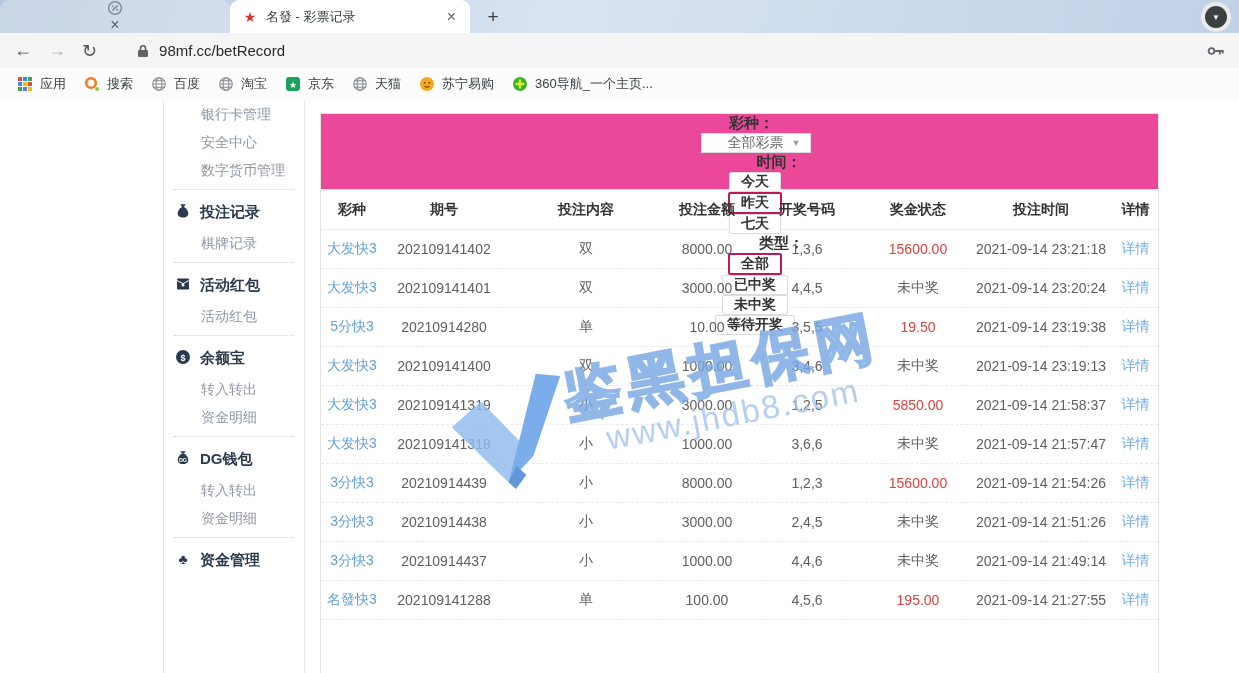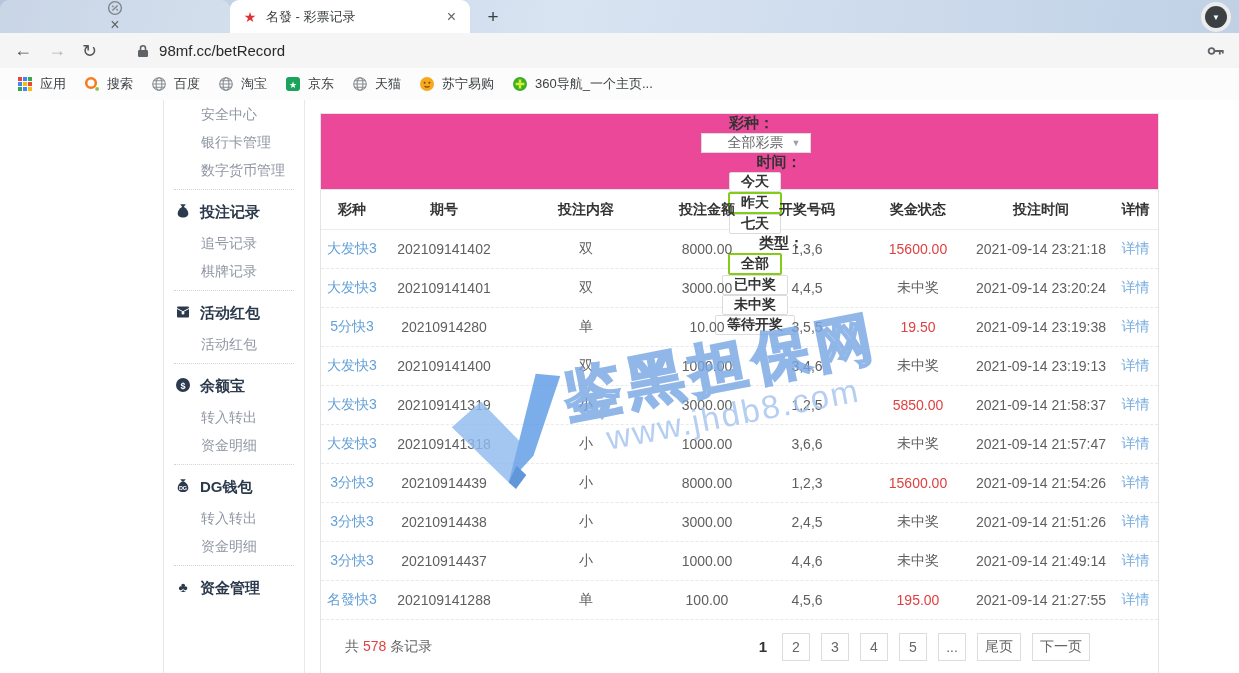--- a/index.html
+++ b/index.html
@@ -51,21 +51,21 @@
   .filterbar { height:76px; background:#ec4899; border-bottom:1px solid #e6e6e6;
     display:flex; align-items:center; padding-left:24px;flex-direction:column; }
   .flabel { font-size:15px; font-weight:bold; color:#333; white-space:nowrap; }
   .fselect { width:110px; height:32px; margin-left:8px; border:1px solid #dcdcdc; background:#fff;
     display:flex; align-items:center; justify-content:center; font-size:14px; color:#666; position:relative; }
   .fselect .car { position:absolute; right:9px; color:#9aa0a6; font-size:9px; }
   .ml55 { margin-left:55px; } .ml60 { margin-left:60px; }
   .fbtn { height:30px; min-width:46px; padding:0 11px; margin-left:7px; border:1px solid #dcdcdc;
     background:#fff; border-radius:2px; font-size:14px; font-weight:bold; color:#333;
     display:flex; align-items:center; justify-content:center; cursor:default; }
-  .fbtn.sel { border:2px solid #84cc16; }
+  .fbtn.sel { border:2px solid #be185d; }
 
   .trow { display:flex; align-items:center; height:39px; border-bottom:1px dashed #e9e9e9;
     font-size:14px; color:#5f5f5f;justify-content:flex-end; }
   .thead { height:40px; font-weight:bold; color:#333; border-bottom:1px solid #ececec; }
   .cell { flex:none; text-align:center; overflow:hidden; white-space:nowrap; }
   .c0{width:62px} .c1{width:122px} .c2{width:162px} .c3{width:80px}
   .c4{width:120px} .c5{width:102px} .c6{width:144px} .c7{width:45px}
   .link-blue { color:#64a0d8; }
   .red { color:#e04040; }
   .detail { color:#74abdf; cursor:default; }
@@ -225,32 +225,31 @@
             <path d="M8 3.6v8.8M3.6 8h8.8" stroke="#d7ef2f" stroke-width="2.4"></path>
           </svg>
         </span>
         <span>360导航_一个主页...</span>
       </div>
     </div>
 
   <div class="content">
 
     <aside class="sidebar" id="sidebar">
+        <div class="side-sub">银行卡管理</div>
         <div class="side-sub">安全中心</div>
-        <div class="side-sub">银行卡管理</div>
         <div class="side-sub">数字货币管理</div>
         <div class="side-div"></div>
         <div class="side-head">
           <span class="side-ic"><svg width="16" height="16" viewBox="0 0 16 16" fill="#2c3a4d">
               <path d="M5.2 1.2h5.6L8.8 4H7.2z"></path>
               <path d="M7 4h2c2.6 1.6 4.3 4 4.3 6.4 0 2.6-2.4 4.1-5.3 4.1s-5.3-1.5-5.3-4.1C2.7 8 4.4 5.6 7 4z"></path>
             </svg></span>
           <span>投注记录</span>
         </div>
-        <div class="side-sub">追号记录</div>
         <div class="side-sub">棋牌记录</div>
         <div class="side-div"></div>
         <div class="side-head">
           <span class="side-ic"><svg width="16" height="16" viewBox="0 0 16 16">
               <rect x="2" y="2.5" width="12" height="11" rx="1" fill="#2c3a4d"></rect>
               <path d="M2 4.5l6 3.2 6-3.2" stroke="#fff" stroke-width="1" fill="none"></path>
               <circle cx="8" cy="9" r="1.5" fill="#fff"></circle>
             </svg></span>
           <span>活动红包</span>
         </div>
@@ -405,32 +404,20 @@
             <div class="cell c1">202109141288</div>
             <div class="cell c2">单</div>
             <div class="cell c3">100.00</div>
             <div class="cell c4">4,5,6</div>
             <div class="cell c5 red">195.00</div>
             <div class="cell c6">2021-09-14 21:27:55</div>
             <div class="cell c7 detail">详情</div>
           </div>
         </div>
 
-      <div class="pager">
-        <span>
-          <span>共</span><span class="num-red">578</span><span>条记录</span>
-        </span>
-        <div class="pg-right">
-          <span class="pg-current">1</span>
-          <div class="pg-pages" id="pager-pages"><div class="pg-box">2</div><div class="pg-box">3</div><div class="pg-box">4</div><div class="pg-box">5</div></div>
-          <div class="pg-box">...</div>
-          <div class="pg-box">尾页</div>
-          <div class="pg-box">下一页</div>
-        </div>
-      </div>
     </section>
 
     <div class="watermark">
       <span>
         <svg width="128" height="114" viewBox="0 0 130 115">
           <polygon points="6,38 40,18 82,82 52,104" fill="#8fbbef"></polygon>
           <polygon points="52,104 82,82 124,8 100,1" fill="#5e9ce6"></polygon>
           <polygon points="52,104 63,89 71,100 58,112" fill="#3f7fd0"></polygon>
         </svg>
       </span>

